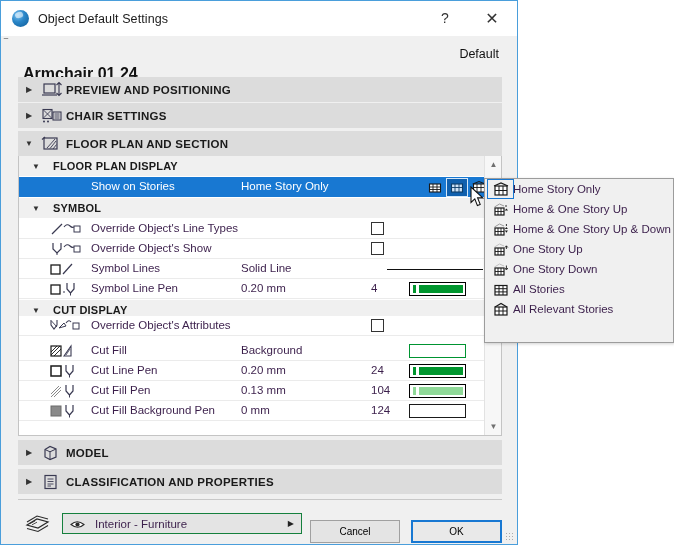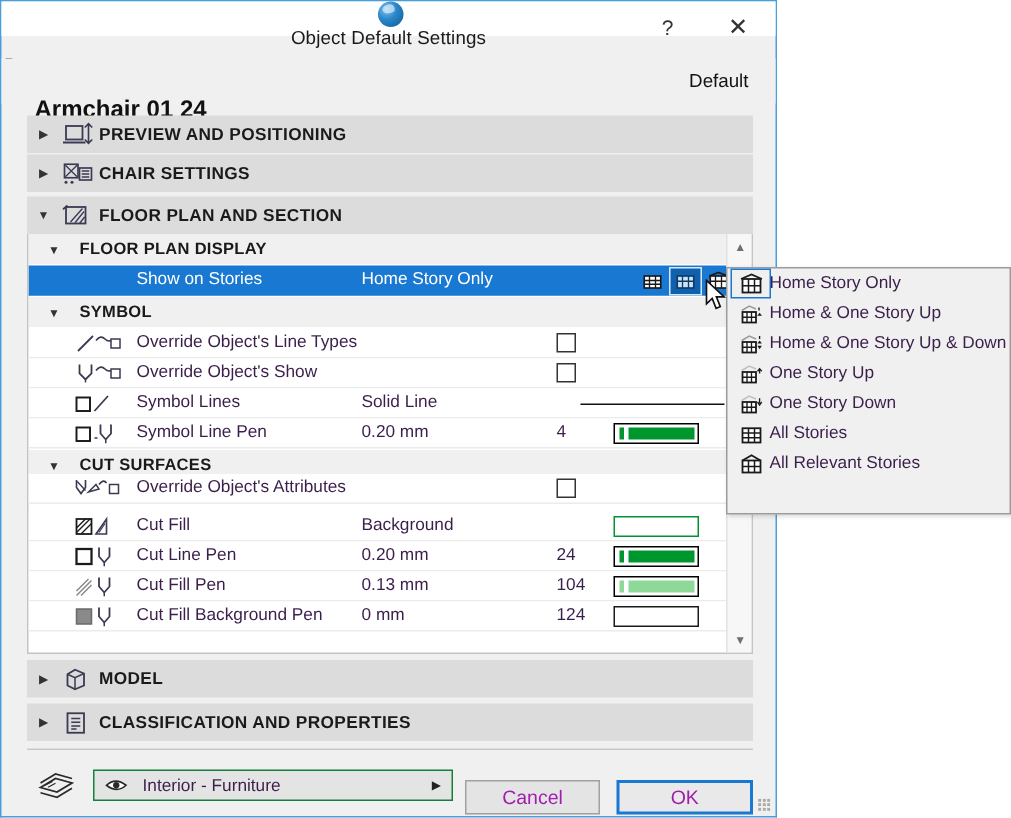--- a/index.html
+++ b/index.html
@@ -17,23 +17,23 @@
     background: #f0f0f0;
     border: 1px solid #4a9edb;
     border-top: none; border-left: none;
   }
   #window-border-top { position:absolute; left:0; top:0; width:518px; height:1px; background:#4a9edb; }
   #window-border-left { position:absolute; left:0; top:0; width:1px; height:545px; background:#4a9edb; }
 
   
   #titlebar {
     position: absolute; left: 1px; top: 1px;
-    width: 516px; height: 23px;
+    width: 516px; height: 35px;
     background: #ffffff;
-    display: flex; align-items: center; flex-direction: column;
+    display: flex; align-items: center;
   }
   #app-logo {
     width: 17px; height: 17px; margin-left: 11px; margin-right: 9px;
     border-radius: 50%;
     background: radial-gradient(circle at 34% 30%, #7fc4f2 0%, #2a86c8 42%, #0d5a96 100%);
     position: relative; flex: 0 0 auto;
   }
   #app-logo::after {
     content:''; position:absolute; left:3px; top:2px; width:8px; height:6px;
     border-radius: 50% 50% 40% 60%;
@@ -147,21 +147,21 @@
     position: absolute; left: 62px; top: 513px; width: 240px; height: 21px;
     background: #e4e4e4; border: 1px solid #15803d;
     display: flex; align-items: center;
   }
   #eye-icon { width: 26px; height: 14px; margin-left: 6px; flex: 0 0 auto; }
   #layer-name { font-size: 11.5px; color: #3b1f4b; }
   #combo-arrow { position: absolute; right: 7px; top: 5px; font-size: 8px; color: #222; }
   .dlg-btn {
     position: absolute; top: 520px; height: 23px;
     background: #e4e4e4; border: 1px solid #a0a0a0;
-    font-size: 13px; color: #a21caf;
+    font-size: 10px; color: #000000;
     display: flex; align-items: center; justify-content: center;
     font-family: "Liberation Sans", sans-serif;
   }
   #cancel-btn { left: 310px; width: 90px; }
   #ok-btn { left: 411px; width: 91px; border: 2px solid #1878d2; background: #e9e9e9; }
   #resize-grip {
     position: absolute; right: 3px; bottom: 3px; width: 9px; height: 9px;
     background-image:
       radial-gradient(#9a9a9a 40%, transparent 41%),
       radial-gradient(#9a9a9a 40%, transparent 41%);
@@ -341,21 +341,21 @@
       <div class="row-value">0.20 mm</div>
       <div class="row-num">4</div>
       <div class="swatch">
         <div class="swatch-tick" style="background:#00962e"></div>
         <div class="swatch-fill" style="background:#00962e"></div>
       </div>
     </div>
 
     <div class="grp-row" style="top:144px">
       <div class="grp-caret">▼</div>
-      <div class="grp-label">CUT SURFACES</div>
+      <div class="grp-label">CUT DISPLAY</div>
     </div>
 
     <div class="data-row" style="top:160px">
       <div class="row-icon">
         <svg width="38" height="18" viewBox="0 0 38 18">
           <path d="M2 3 V8 L5 12 L8 8 V3" fill="none" stroke="#3a3a52" stroke-width="1.1"></path>
           <path d="M2.5 4 L8 10" stroke="#3a3a52" stroke-width="0.9"></path>
           <path d="M10 11 L15 6 L17 9 Z" fill="none" stroke="#3a3a52" stroke-width="1"></path>
           <path d="M17 6 q3 -4 5 -1" fill="none" stroke="#3a3a52" stroke-width="1.1"></path>
           <rect x="24" y="6" width="6" height="6" fill="none" stroke="#3a3a52" stroke-width="1"></rect>

